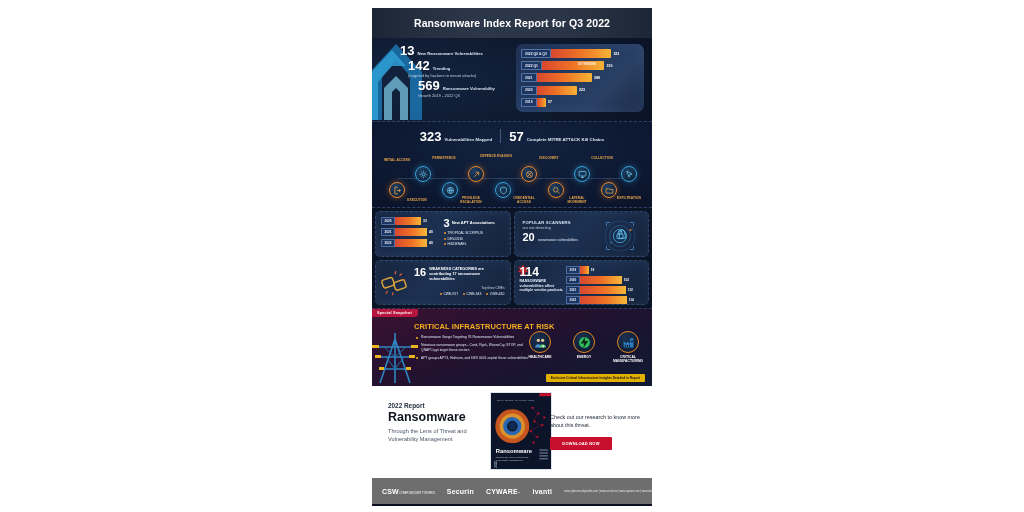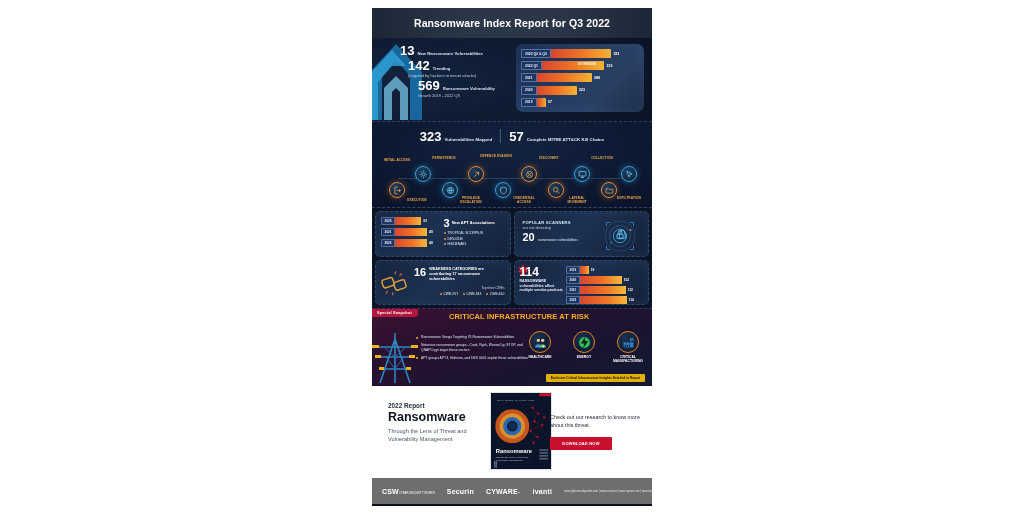--- a/index.html
+++ b/index.html
@@ -159,21 +159,21 @@
   .sec5 {
     position:relative; height:78px;
     background: linear-gradient(160deg,#3a1430 0%,#2a1030 30%,#1a1430 65%,#111a33 100%);
     border-top:1px dashed rgba(120,100,160,.4);
   }
   .snapbadge {
     position:absolute; left:0; top:0; background:#b5143c; color:#fff;
     font-size:3.8px; font-weight:bold; padding:2px 6px 2px 5px; letter-spacing:.2px;
     border-radius:0 0 4px 0;
   }
-  .ci-title { position:absolute; left:42px; top:3px; color:#f5b01e; font-size:7.5px; font-weight:bold; letter-spacing:.1px;margin-left:35px;}
+  .ci-title { position:absolute; left:42px; top:13px; color:#f5b01e; font-size:7.5px; font-weight:bold; letter-spacing:.1px;}
   .ci-bullets { position:absolute; left:44px; top:26px; width:112px;}
   .cib { display:flex; gap:3px; margin-bottom:3.5px; }
   .cib .bull { background:#f5b01e; margin-top:1.5px;}
   .cibt { color:#dfe6f2; font-size:3.4px; line-height:1.35; }
   .tower { position:absolute; left:0px; top:22px; width:46px; height:54px;}
   .sectors { position:absolute; right:6px; top:22px; display:flex; gap:8px; }
   .sector { width:36px; text-align:center; }
   .sicon {
     width:22px; height:22px; border-radius:50%; margin:0 auto;
     border:1.3px solid #e8851f; display:flex; align-items:center; justify-content:center;

